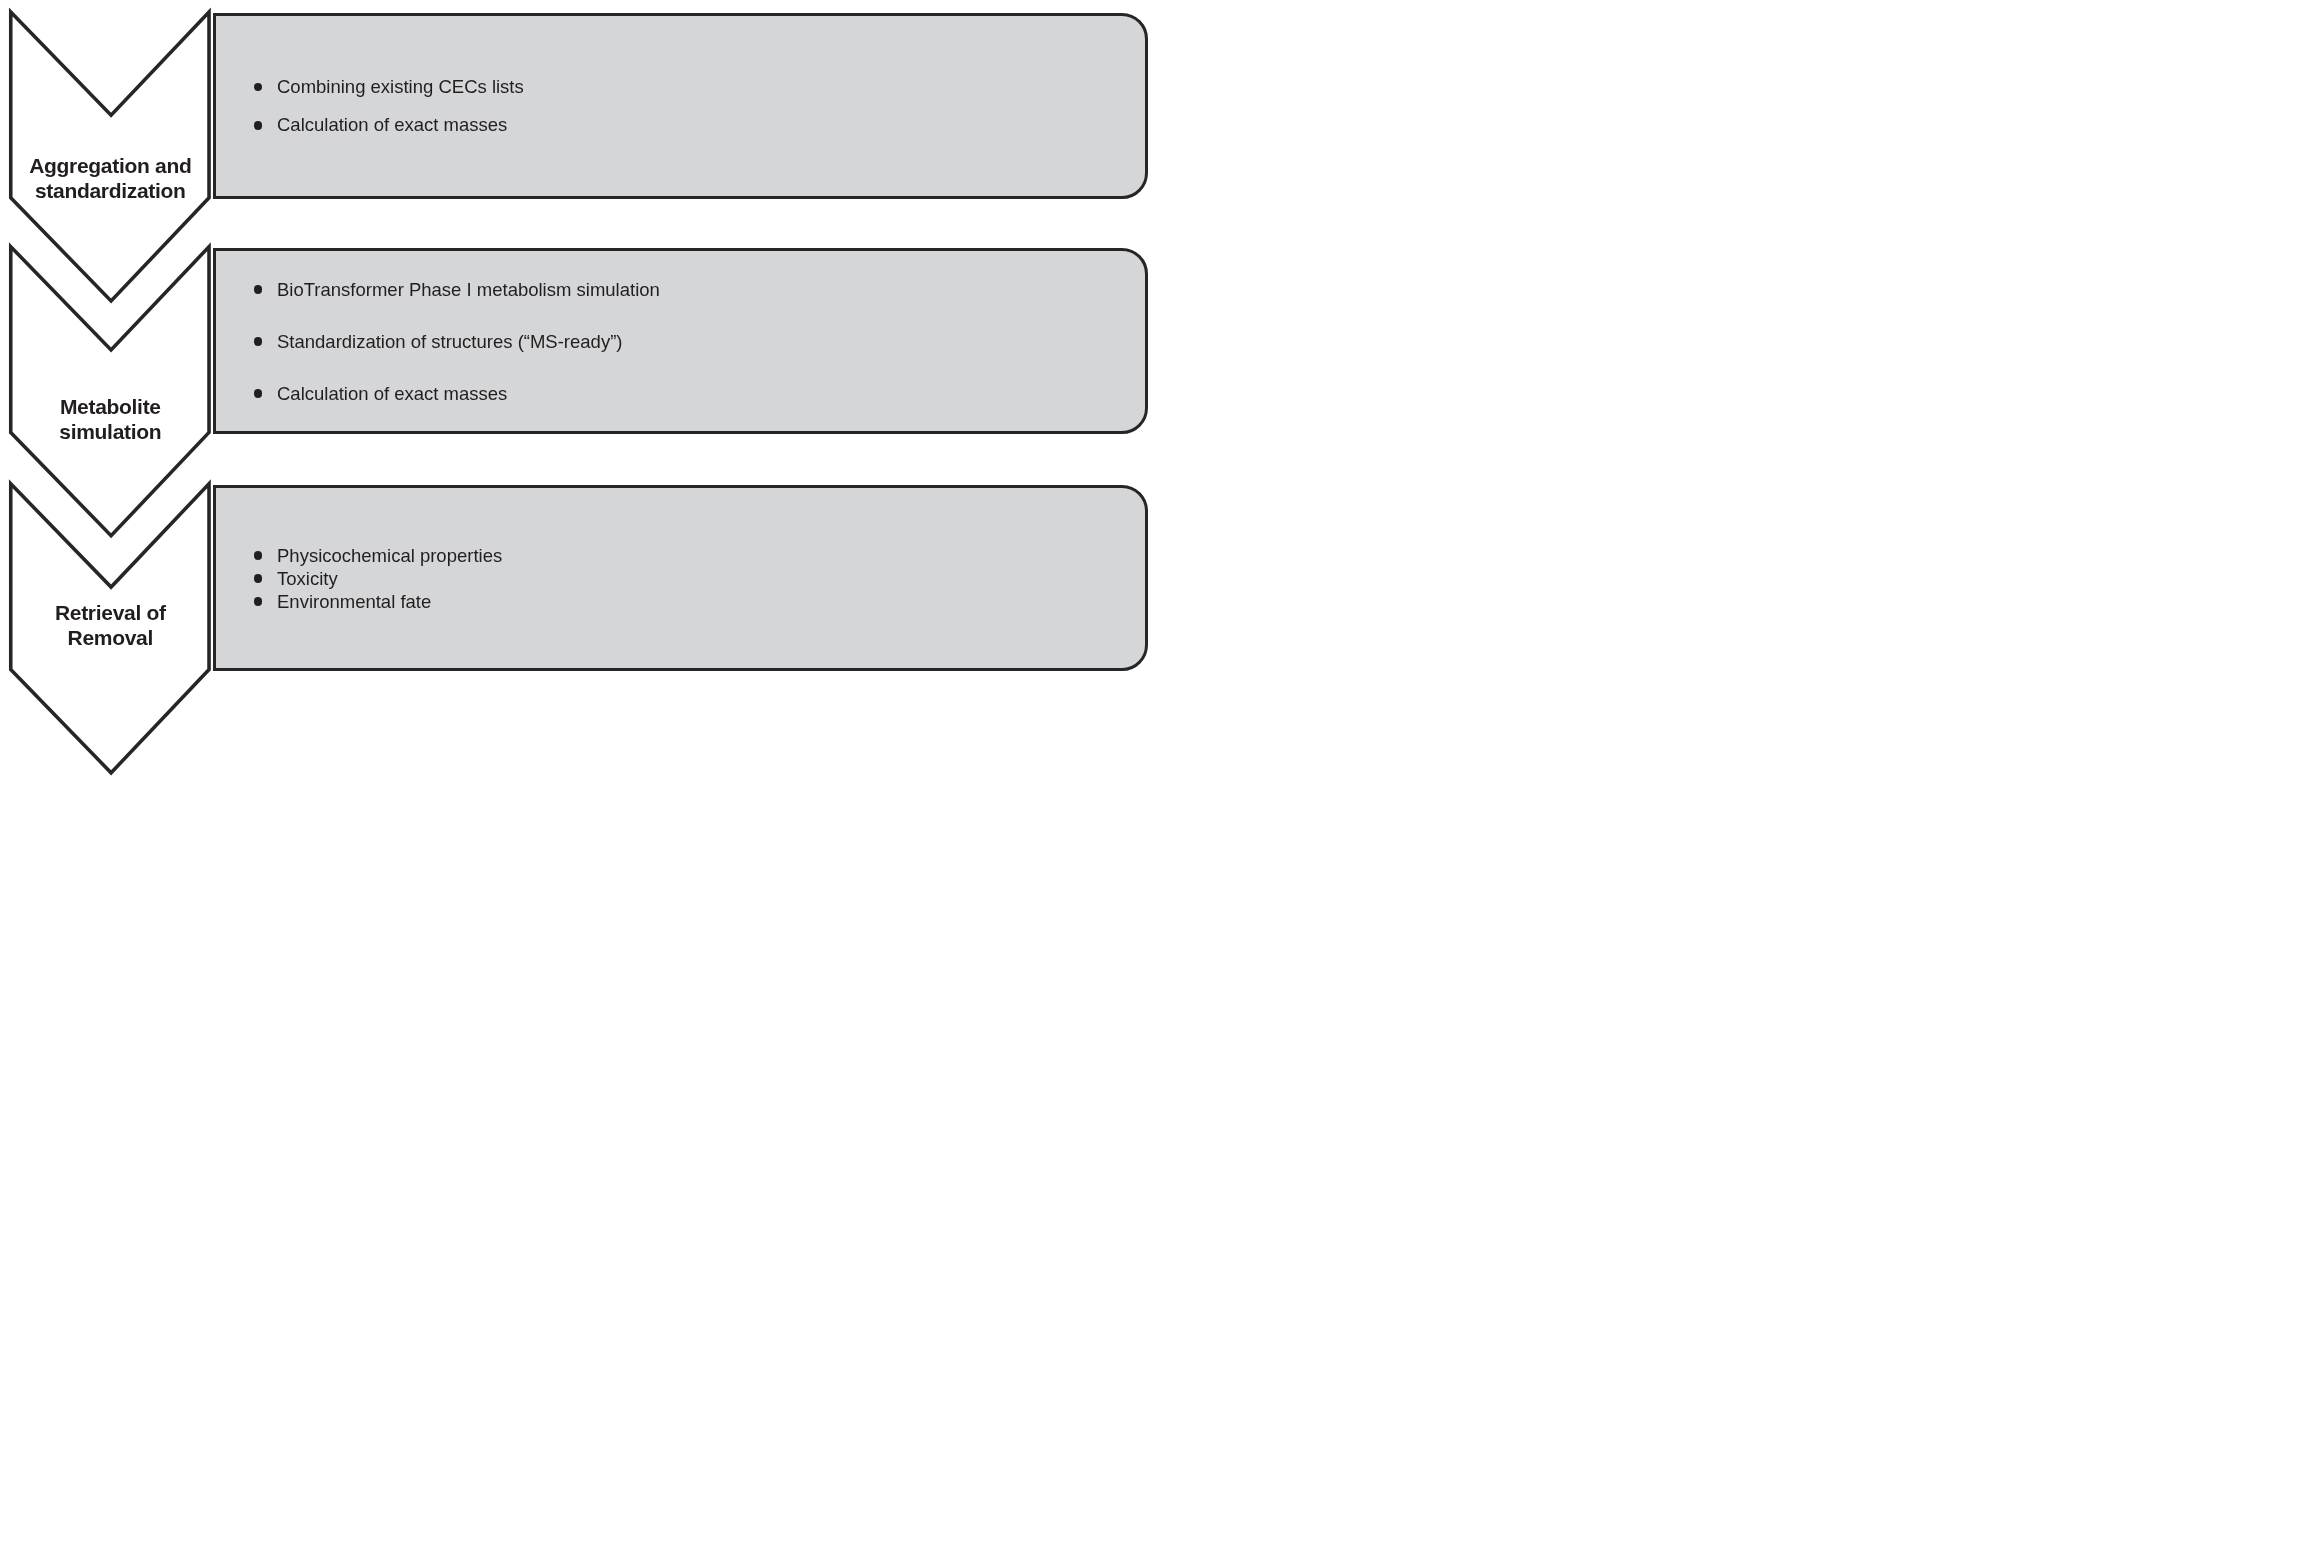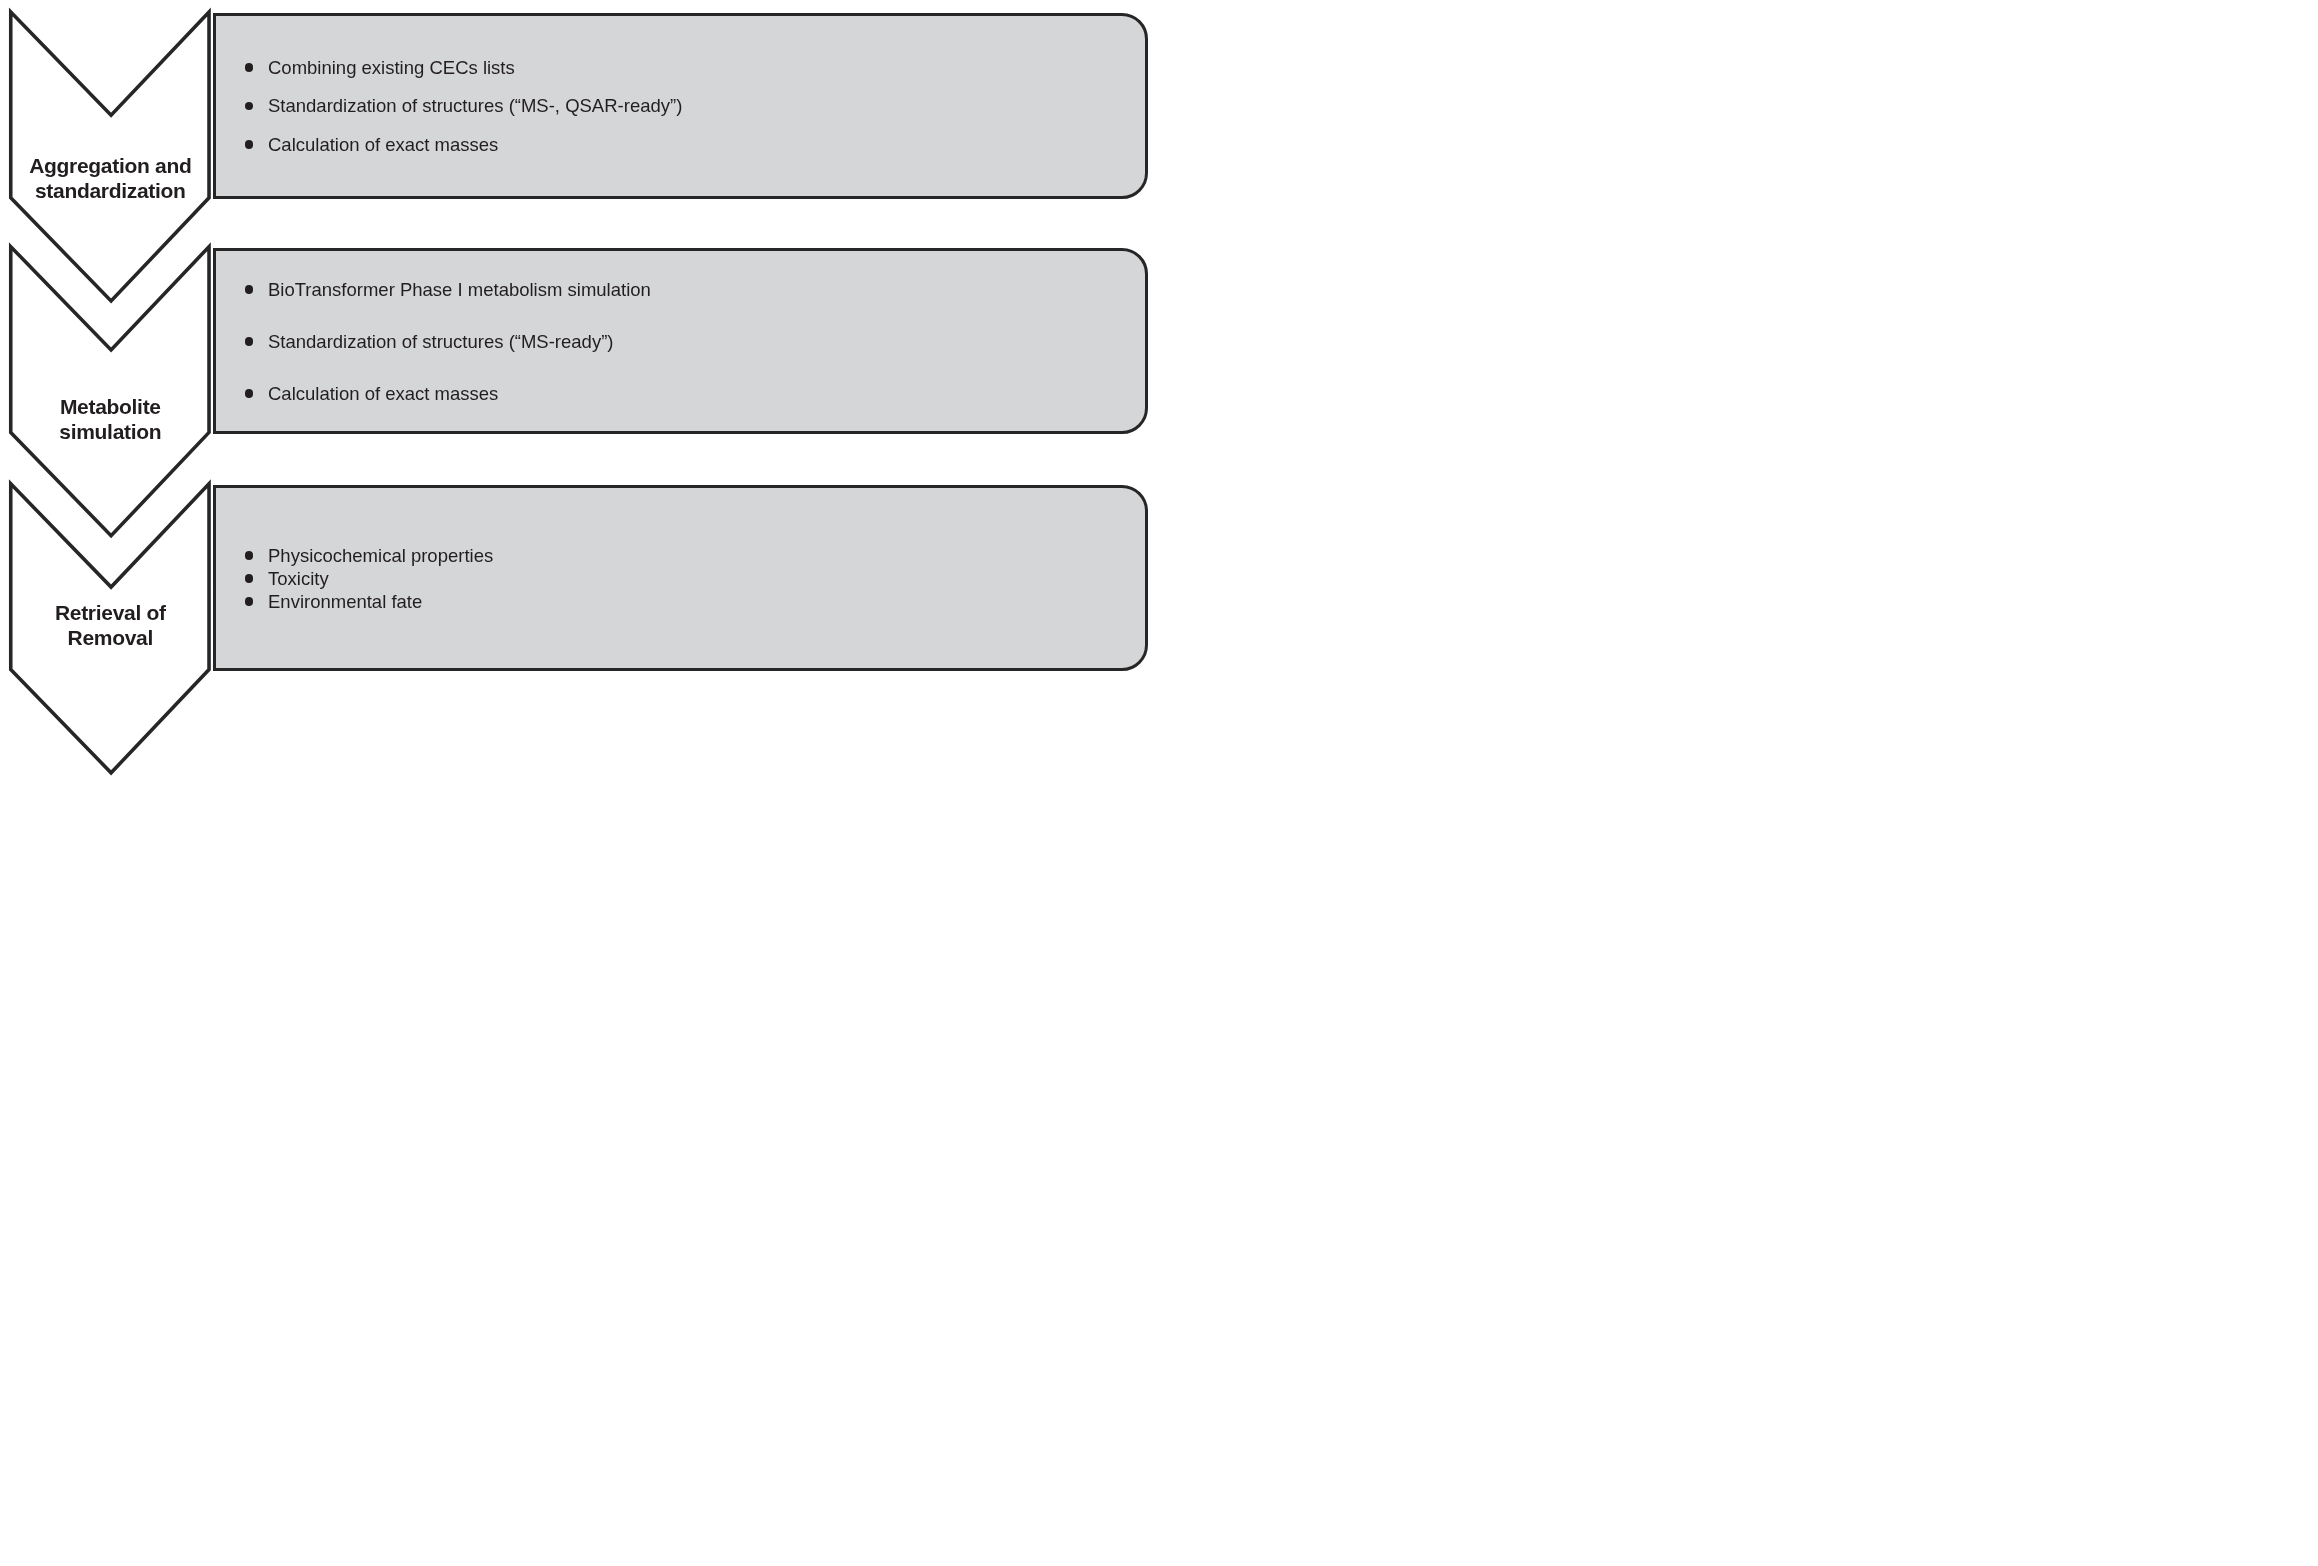--- a/index.html
+++ b/index.html
@@ -49,21 +49,21 @@
     border-radius:0 26px 26px 0;
     display:flex;
     flex-direction:column;
     justify-content:center;
   }
   .box-1{top:12.6px;}
   .box-2{top:248px;}
   .box-3{top:485px;}
   .bullets{
     list-style:none;
-    margin:7px;
+    margin:16px;
     padding:0 30px 0 0;
     display:flex;
     flex-direction:column;
   }
   .box-1 .bullets{gap:15.6px;}
   .box-2 .bullets{gap:29px;}
   .box-3 .bullets{}
   .bullet{
     position:relative;
     padding-left:45px;
@@ -109,24 +109,20 @@
   </div>
 
   <div class="box box-1">
     <ul class="bullets">
       <li class="bullet">
         <span class="dot"></span>
         <span>Combining existing CECs lists</span>
       </li>
       <li class="bullet">
         <span class="dot"></span>
-        <span>Standardization of structures (“MS-, QSAR-ready”)</span>
-      </li>
-      <li class="bullet">
-        <span class="dot"></span>
         <span>Calculation of exact masses</span>
       </li>
     </ul>
   </div>
 
   <div class="box box-2">
     <ul class="bullets">
       <li class="bullet">
         <span class="dot"></span>
         <span>BioTransformer Phase I metabolism simulation</span>

